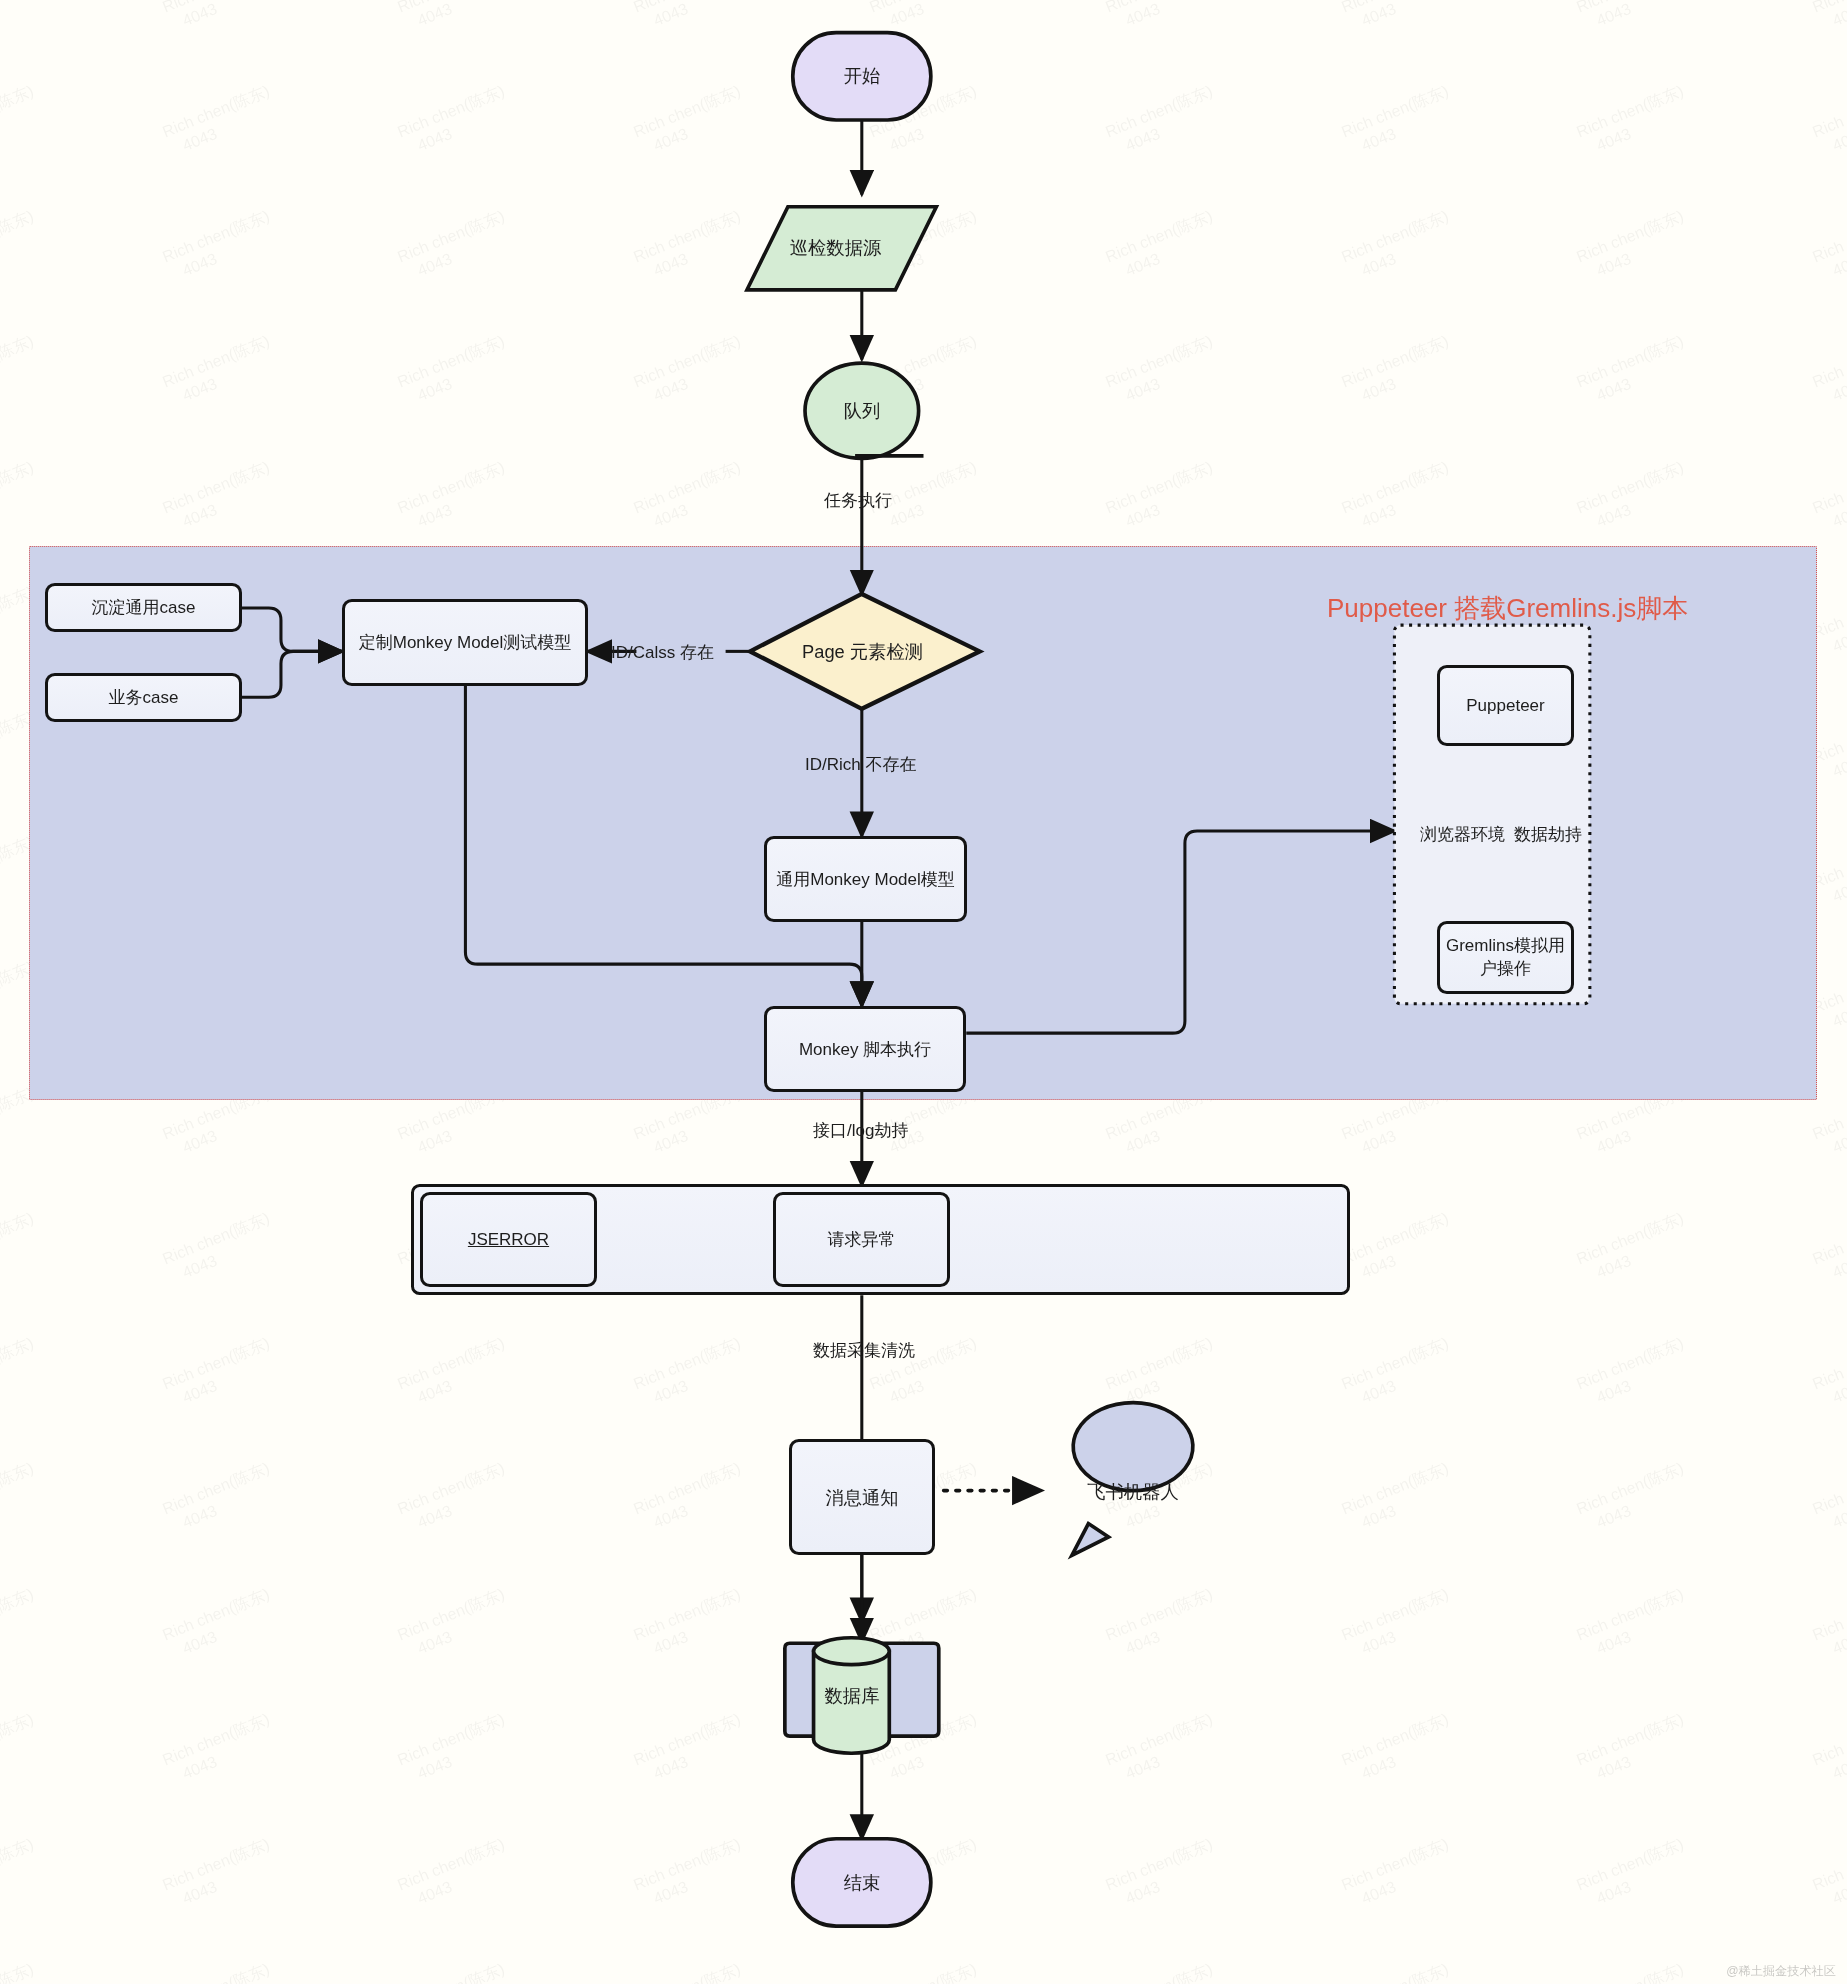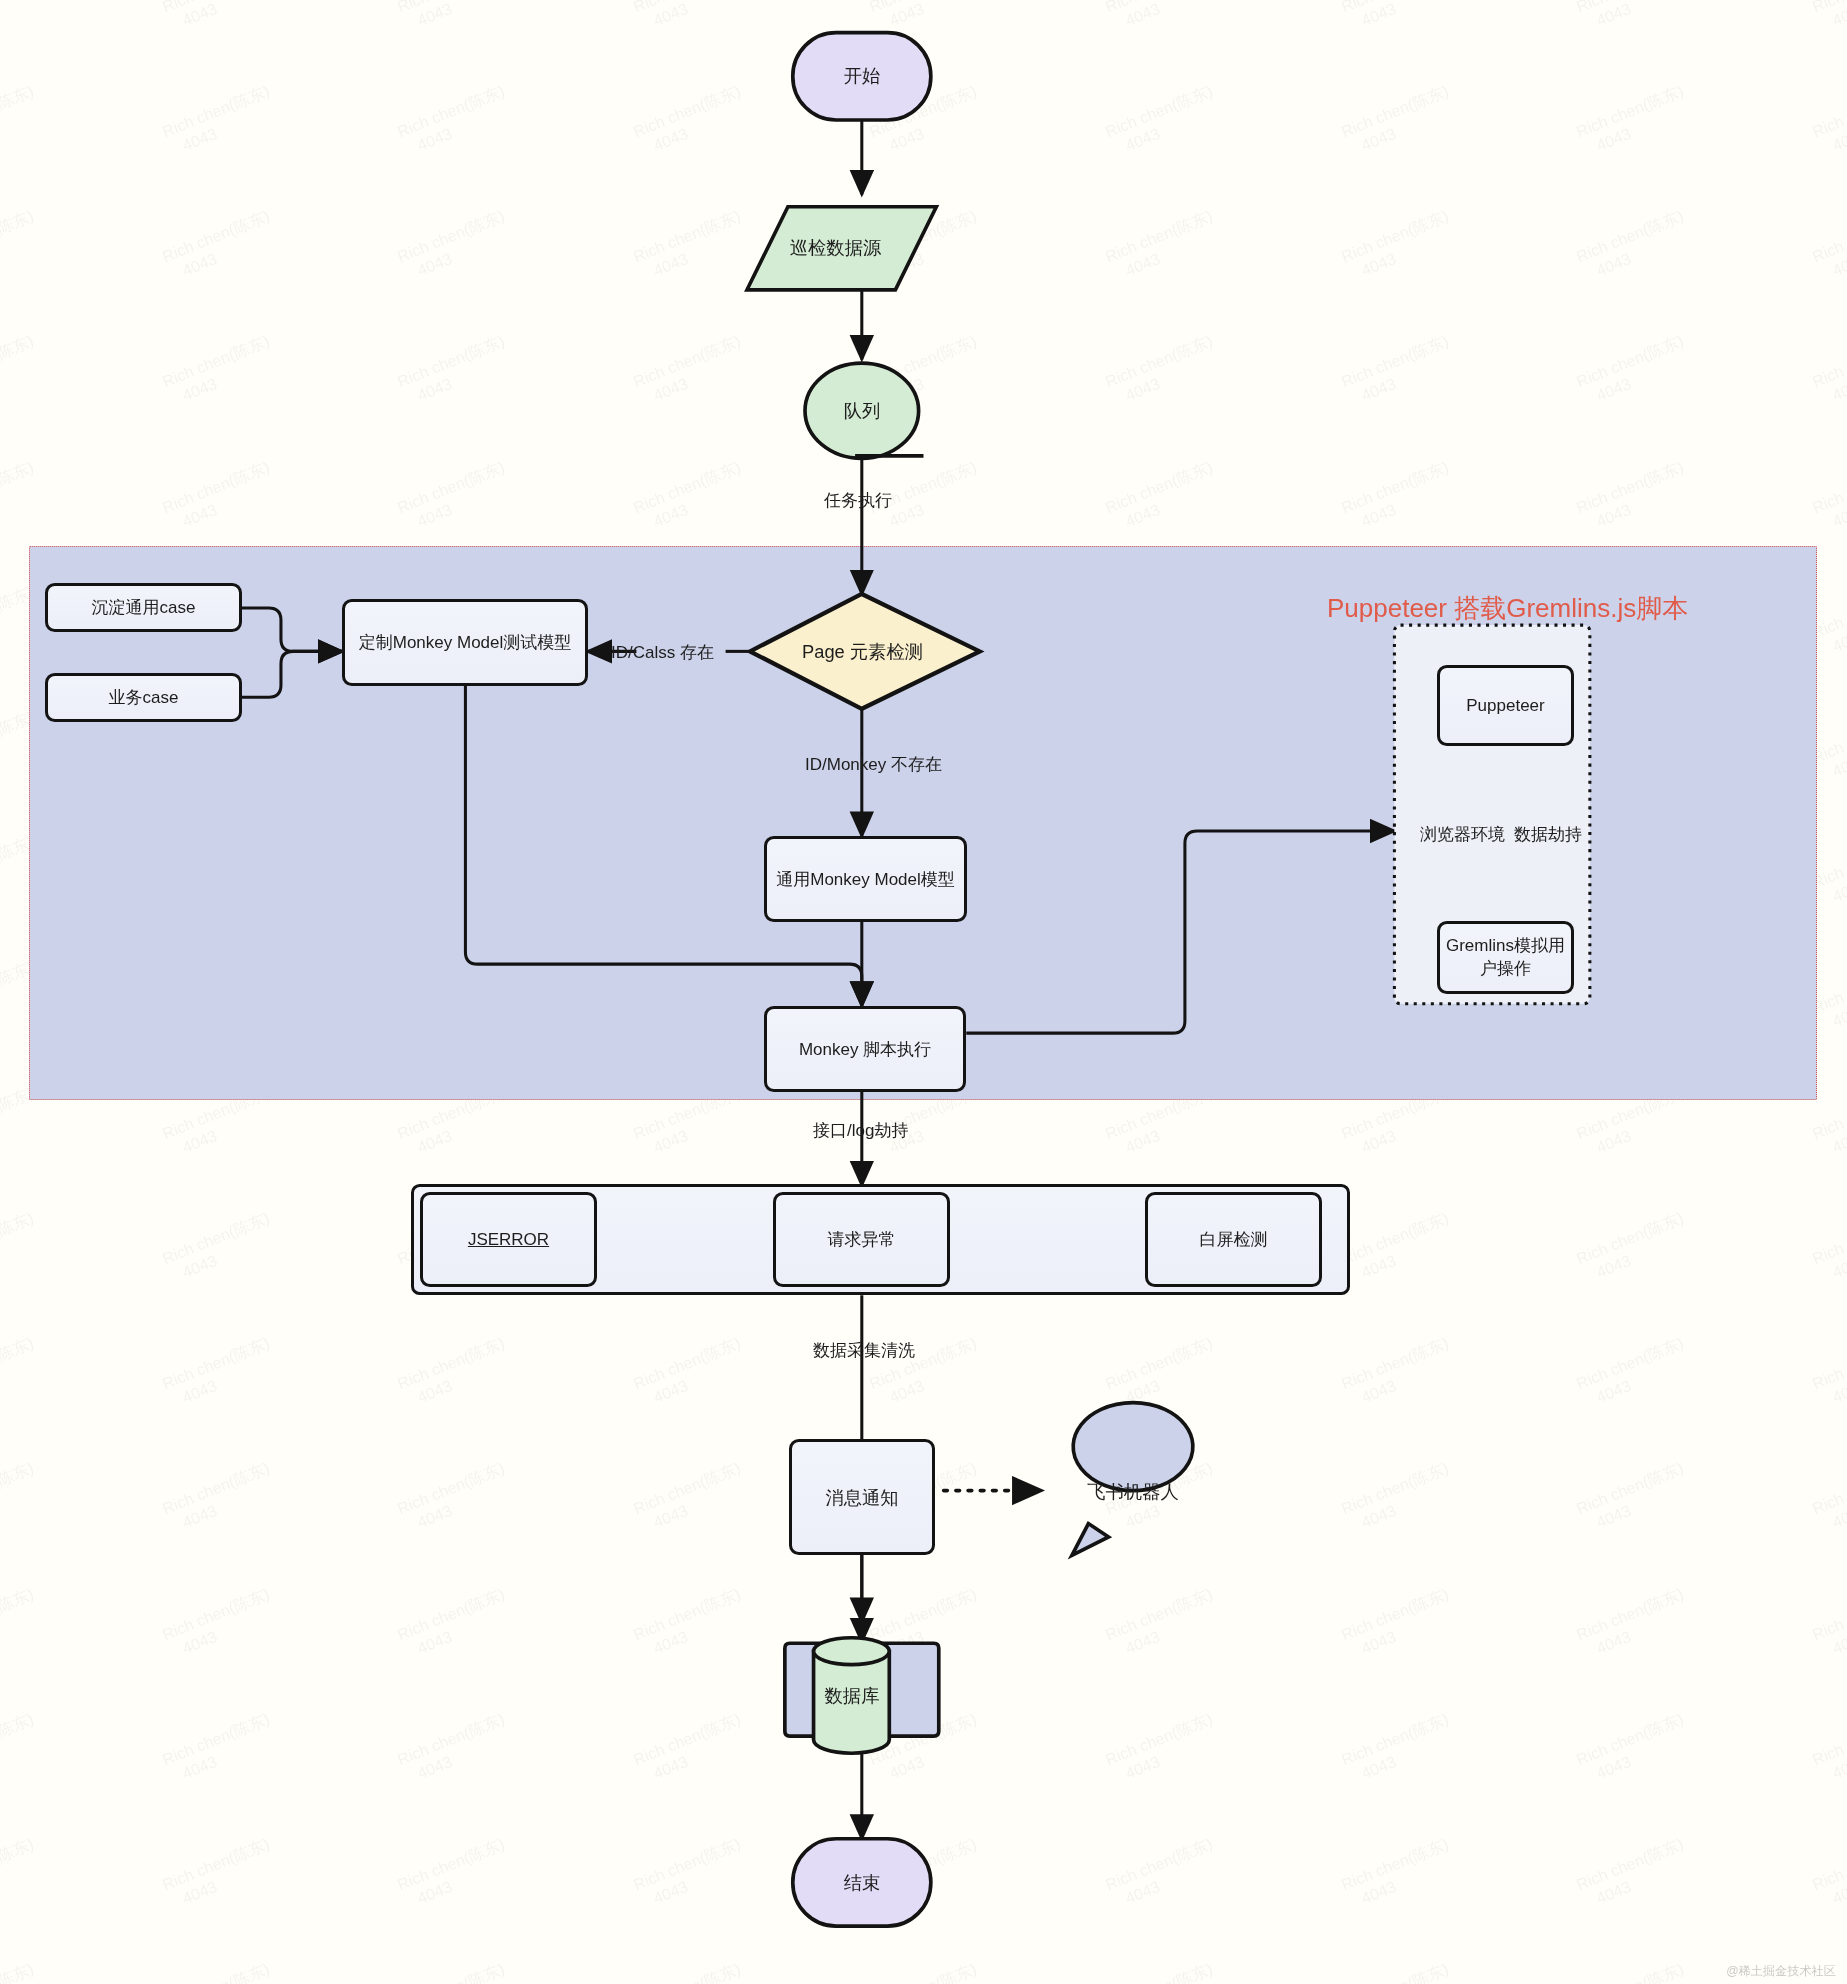--- a/index.html
+++ b/index.html
@@ -461,23 +461,20 @@
   <div class="node rbox" style="left:411px;top:1184px;width:939px;height:111px;border-radius:8.6px;"></div>
 
   <div class="node rbox" style="left:420px;top:1192px;width:177px;height:95px;font-size:17px;text-decoration:underline;">
     <span>JSERROR</span>
   </div>
 
   <div class="node rbox" style="left:773px;top:1192px;width:177px;height:95px;font-size:17px;">
     <span>请求异常</span>
   </div>
 
-  <div class="node rbox" style="left:1145px;top:1192px;width:177px;height:95px;font-size:17px;">
-    <span>白屏检测</span>
-  </div>
 
   <div class="node rbox" style="left:789px;top:1439px;width:146px;height:116px;font-size:18.3px;">
     <span>消息通知</span>
   </div>
 
   <div class="node" style="left:1073px;top:1469px;width:120px;height:44px;font-size:18.3px;">
     <span>飞书机器人</span>
   </div>
 
   <div class="node" style="left:814px;top:1677px;width:76px;height:37px;font-size:18.3px;">
@@ -485,21 +482,21 @@
   </div>
 
   <div class="node" style="left:793px;top:1839px;width:138px;height:87px;font-size:18.3px;">
     <span>结束</span>
   </div>
 
   <div class="edge-label" style="left:824px;top:489px;">任务执行</div>
 
   <div class="edge-label" style="left:611px;top:641px;">ID/Calss 存在</div>
 
-  <div class="edge-label" style="left:805px;top:753px;">ID/Monkey 不存在</div>
+  <div class="edge-label" style="left:805px;top:753px;">ID/Rich 不存在</div>
 
   <div class="edge-label" style="left:1420px;top:823px;">浏览器环境</div>
 
   <div class="edge-label" style="left:1514px;top:823px;">数据劫持</div>
 
   <div class="edge-label" style="left:813px;top:1119px;">接口/log劫持</div>
 
   <div class="edge-label" style="left:813px;top:1339px;">数据采集清洗</div>
 
   <div class="botwm">@稀土掘金技术社区</div>

